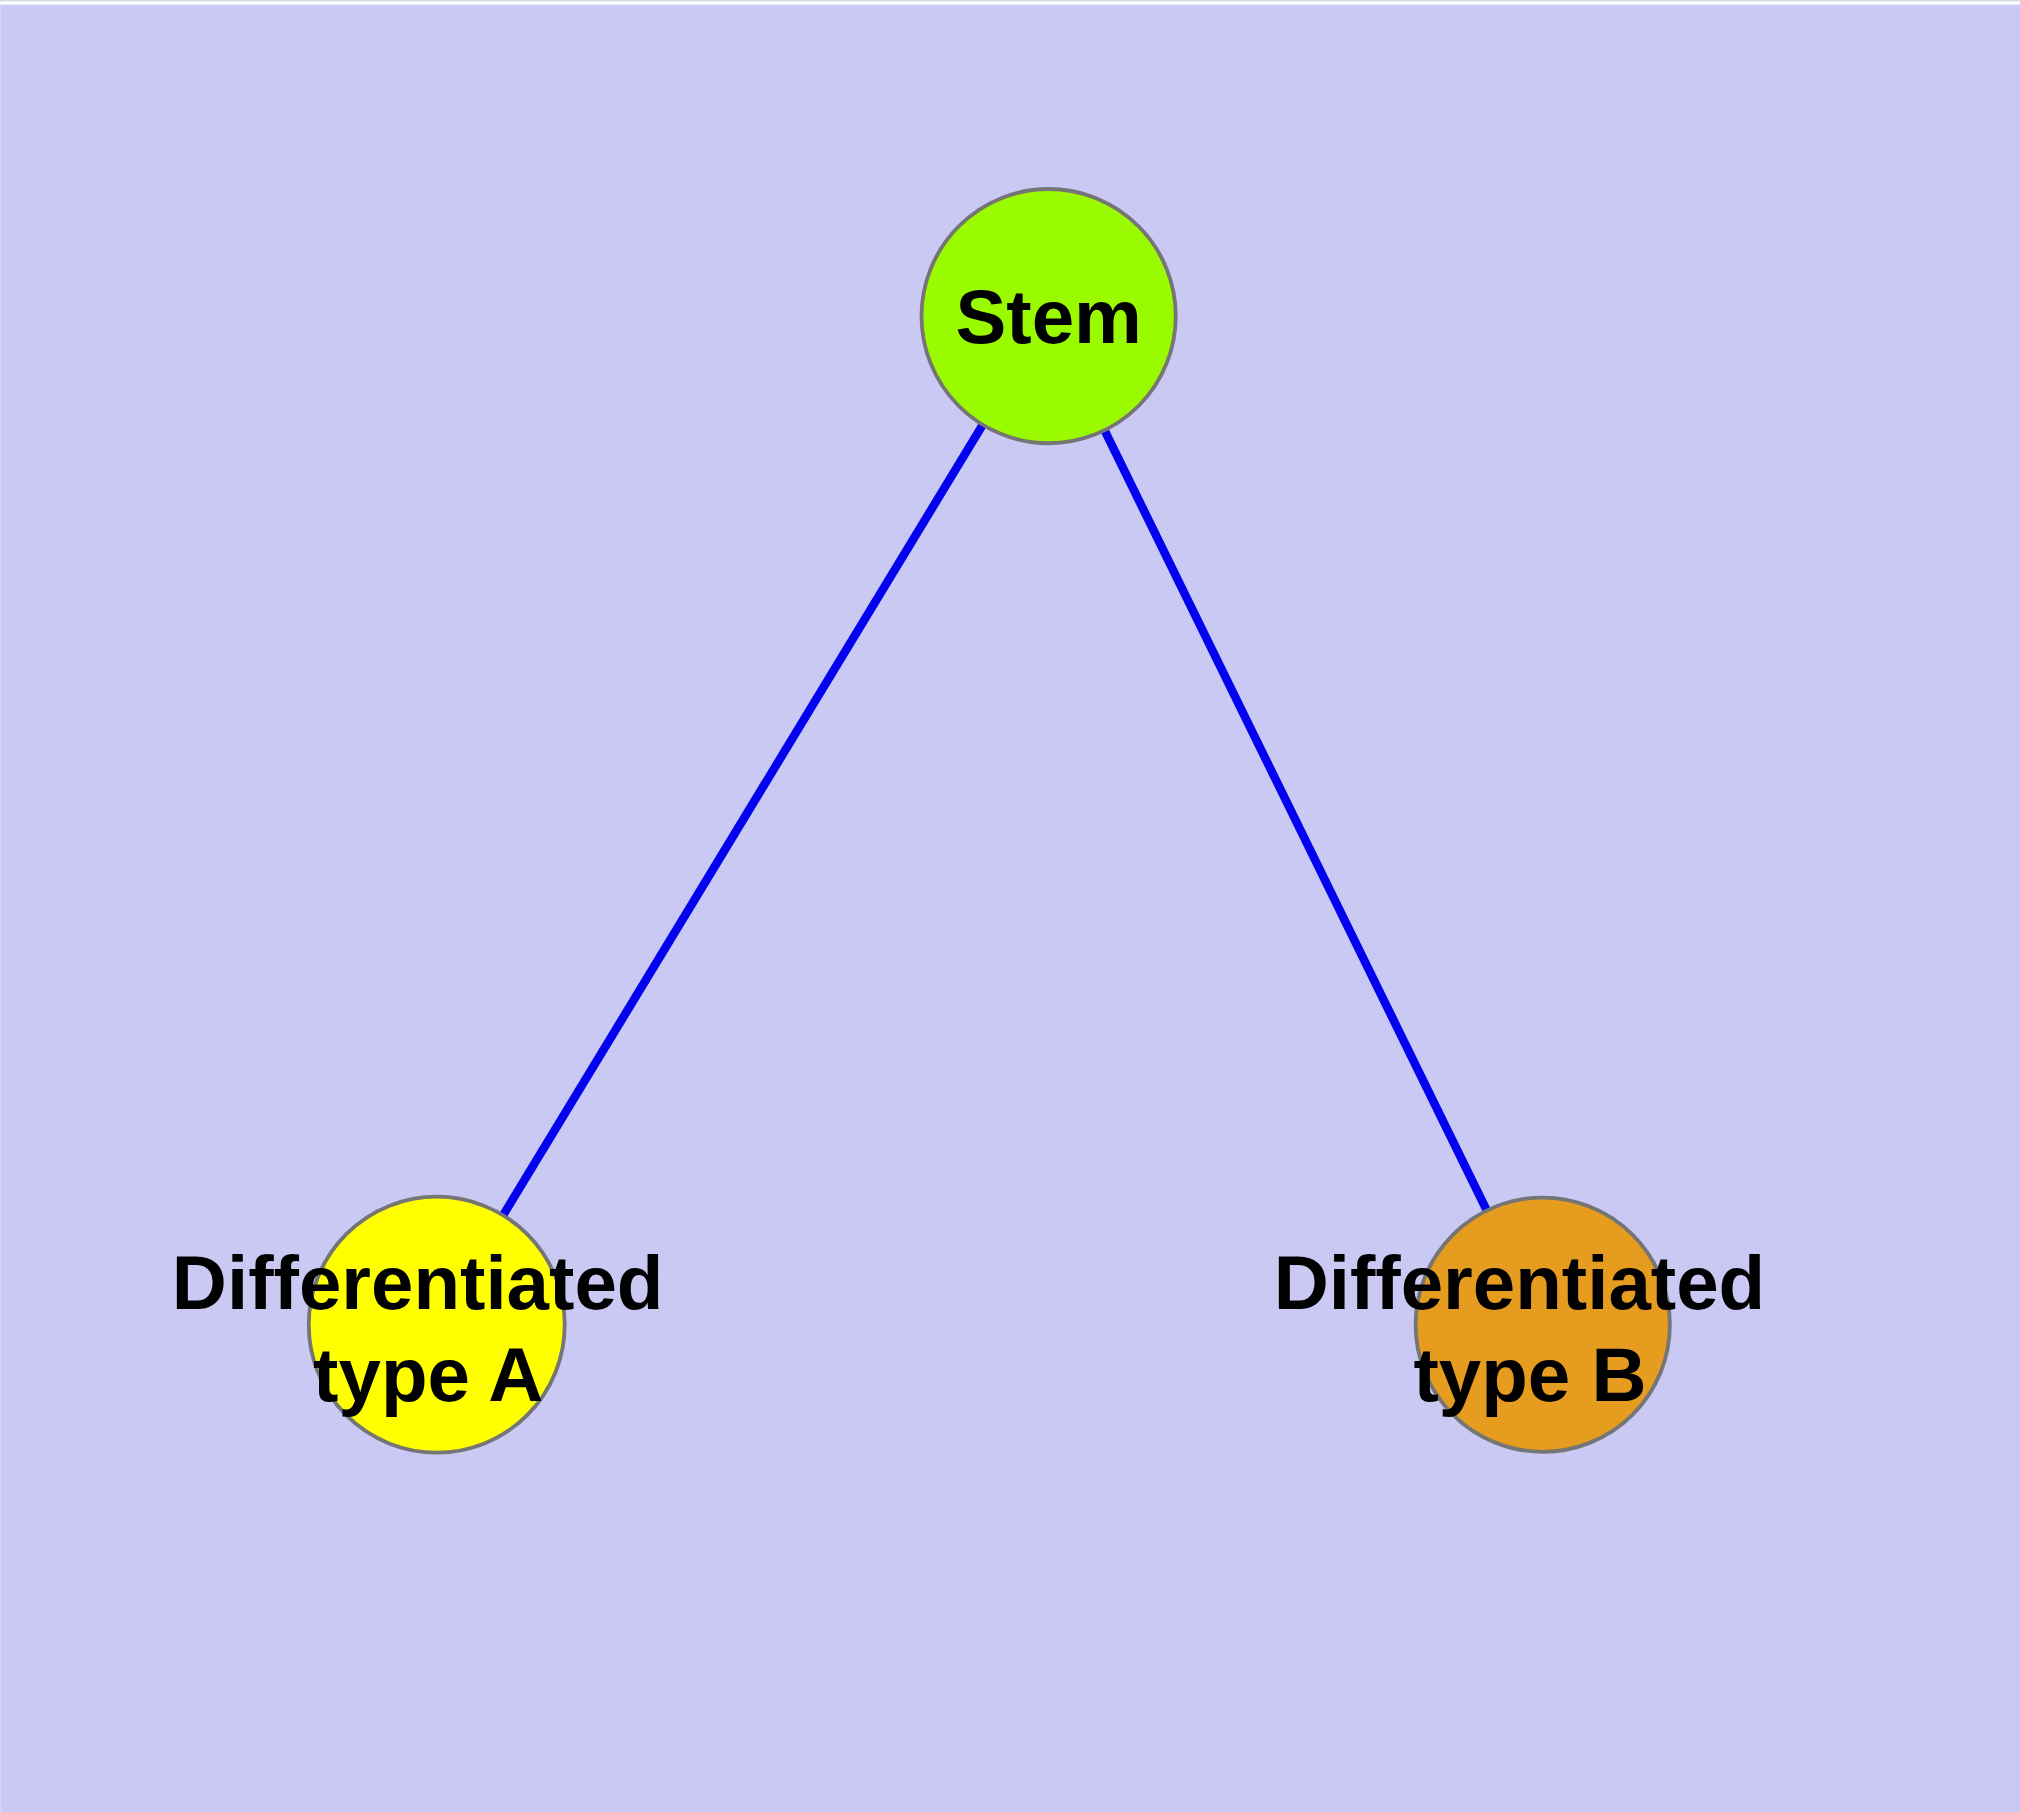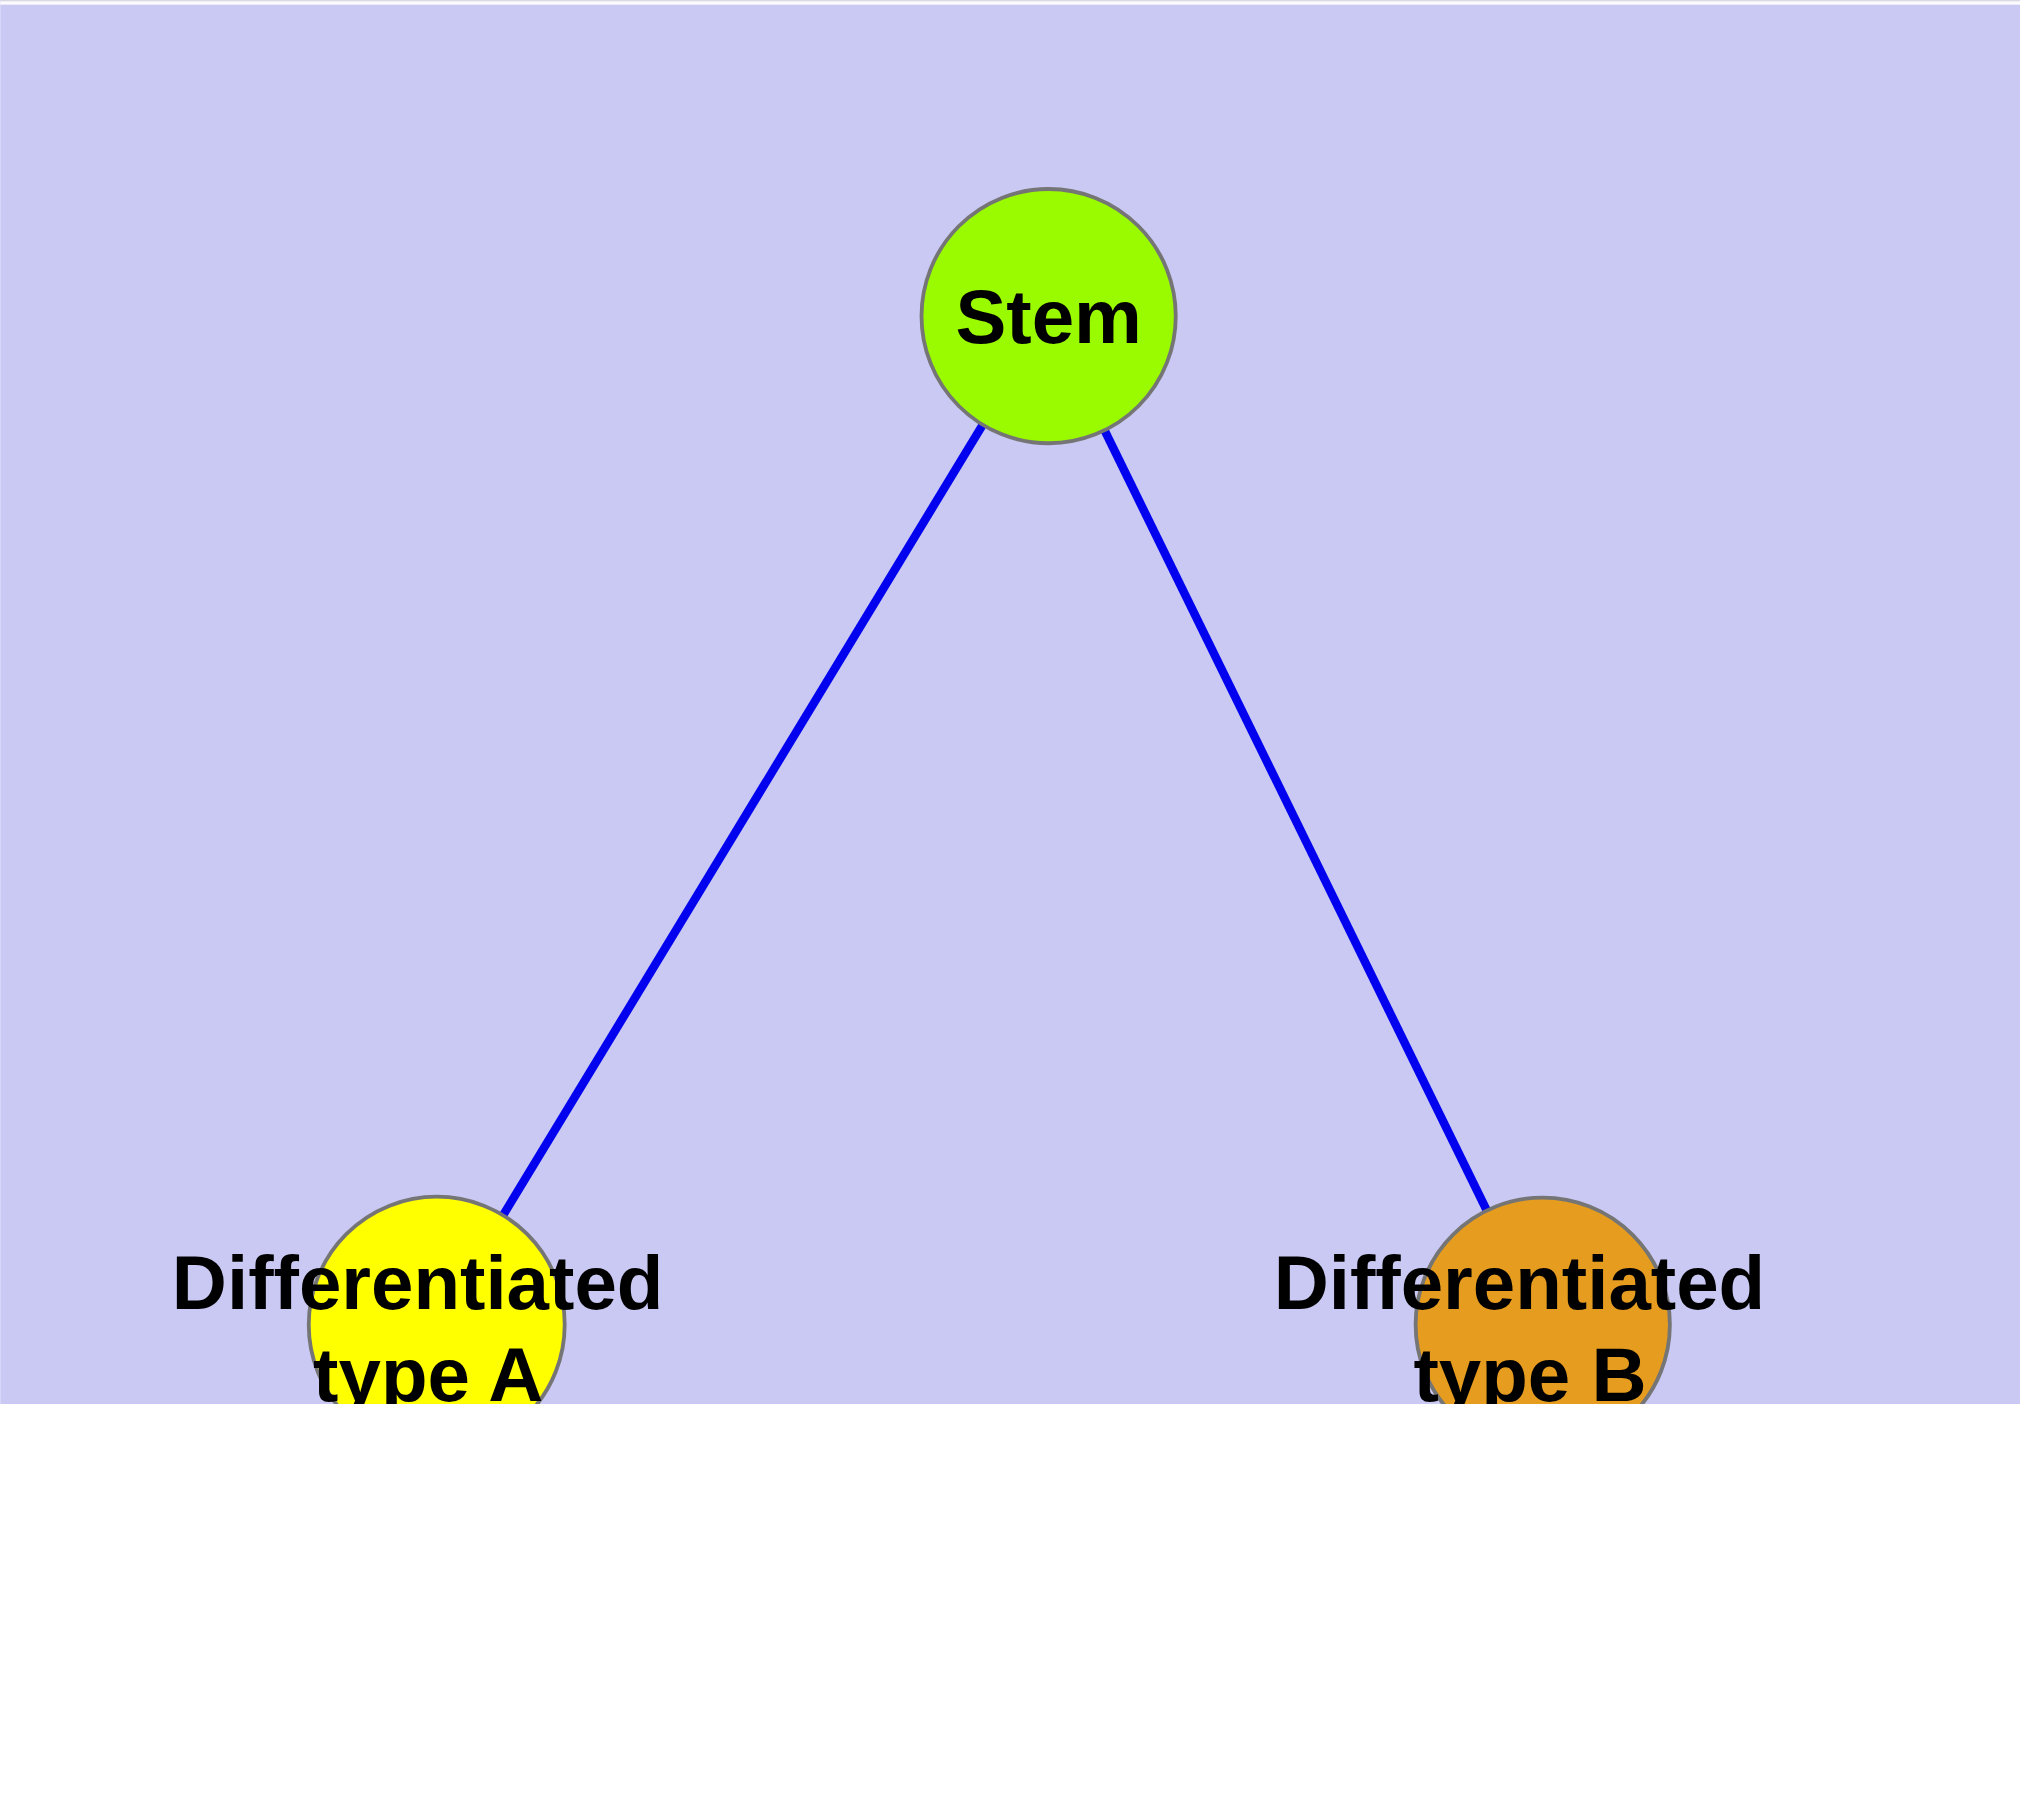--- a/index.html
+++ b/index.html
@@ -3,21 +3,21 @@
 <meta charset="utf-8">
 <style>
   html, body {
     margin: 0;
     padding: 0;
     background: #ffffff;
   }
   .stage {
     position: relative;
     width: 2021px;
-    height: 1404px;
+    height: 1812px;
     overflow: hidden;
     text-decoration: underline;
   }
   svg.graph {
     display: block;
     width: 2021px;
     height: 1812px;
   }
   .edge {
     stroke-width: 10;

